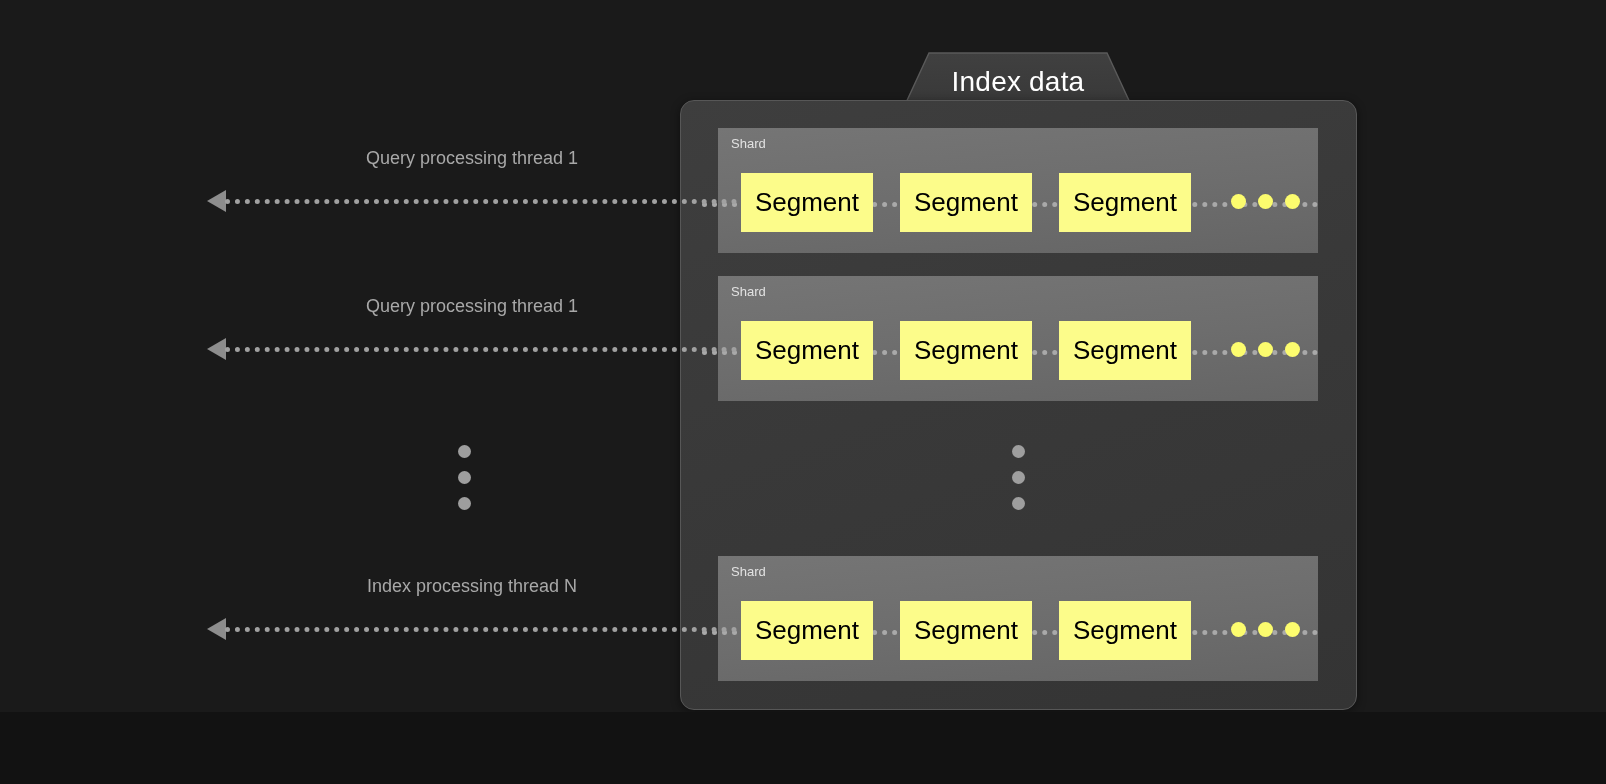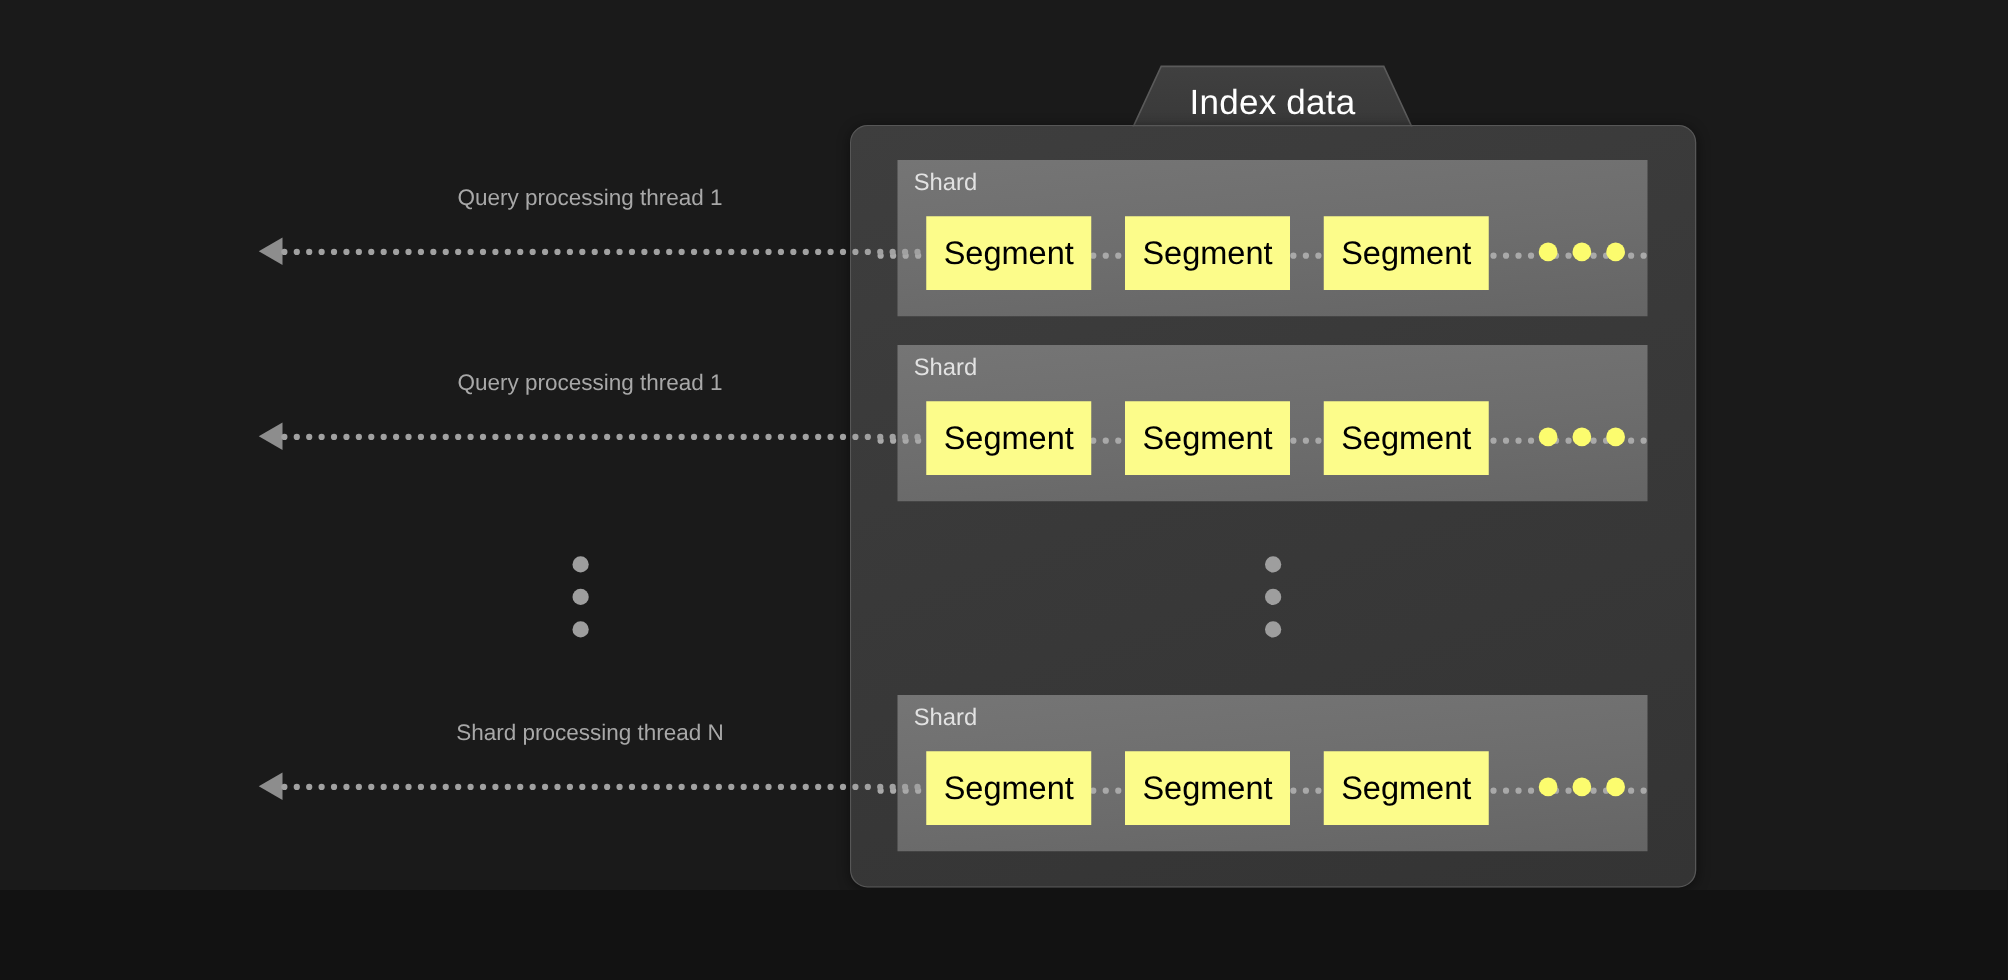--- a/index.html
+++ b/index.html
@@ -72,21 +72,21 @@
   }
   .shard-1 { top: 128px; }
   .shard-2 { top: 276px; }
   .shard-3 { top: 556px; }
 
   .shard-label {
     position: absolute;
     left: 13px;
     top: 8px;
     color: #e2e2e2;
-    font-size: 19px;
+    font-size: 13px;
   }
 
   
   .shard-rail {
     position: absolute;
     left: -16px;
     right: 0px;
     top: 74px;
     height: 0;
     border-top: 5px dotted #a9a9a9;
@@ -281,18 +281,18 @@
     <div class="arrow-line"></div>
   </div>
 
   <div class="arrow-row arrow-2">
     <div class="arrow-label">Query processing thread 1</div>
     <div class="arrow-head"></div>
     <div class="arrow-line"></div>
   </div>
 
   <div class="arrow-row arrow-3">
-    <div class="arrow-label">Shard processing thread N</div>
+    <div class="arrow-label">Index processing thread N</div>
     <div class="arrow-head"></div>
     <div class="arrow-line"></div>
   </div>
 
 </div>
 
 </body></html>

